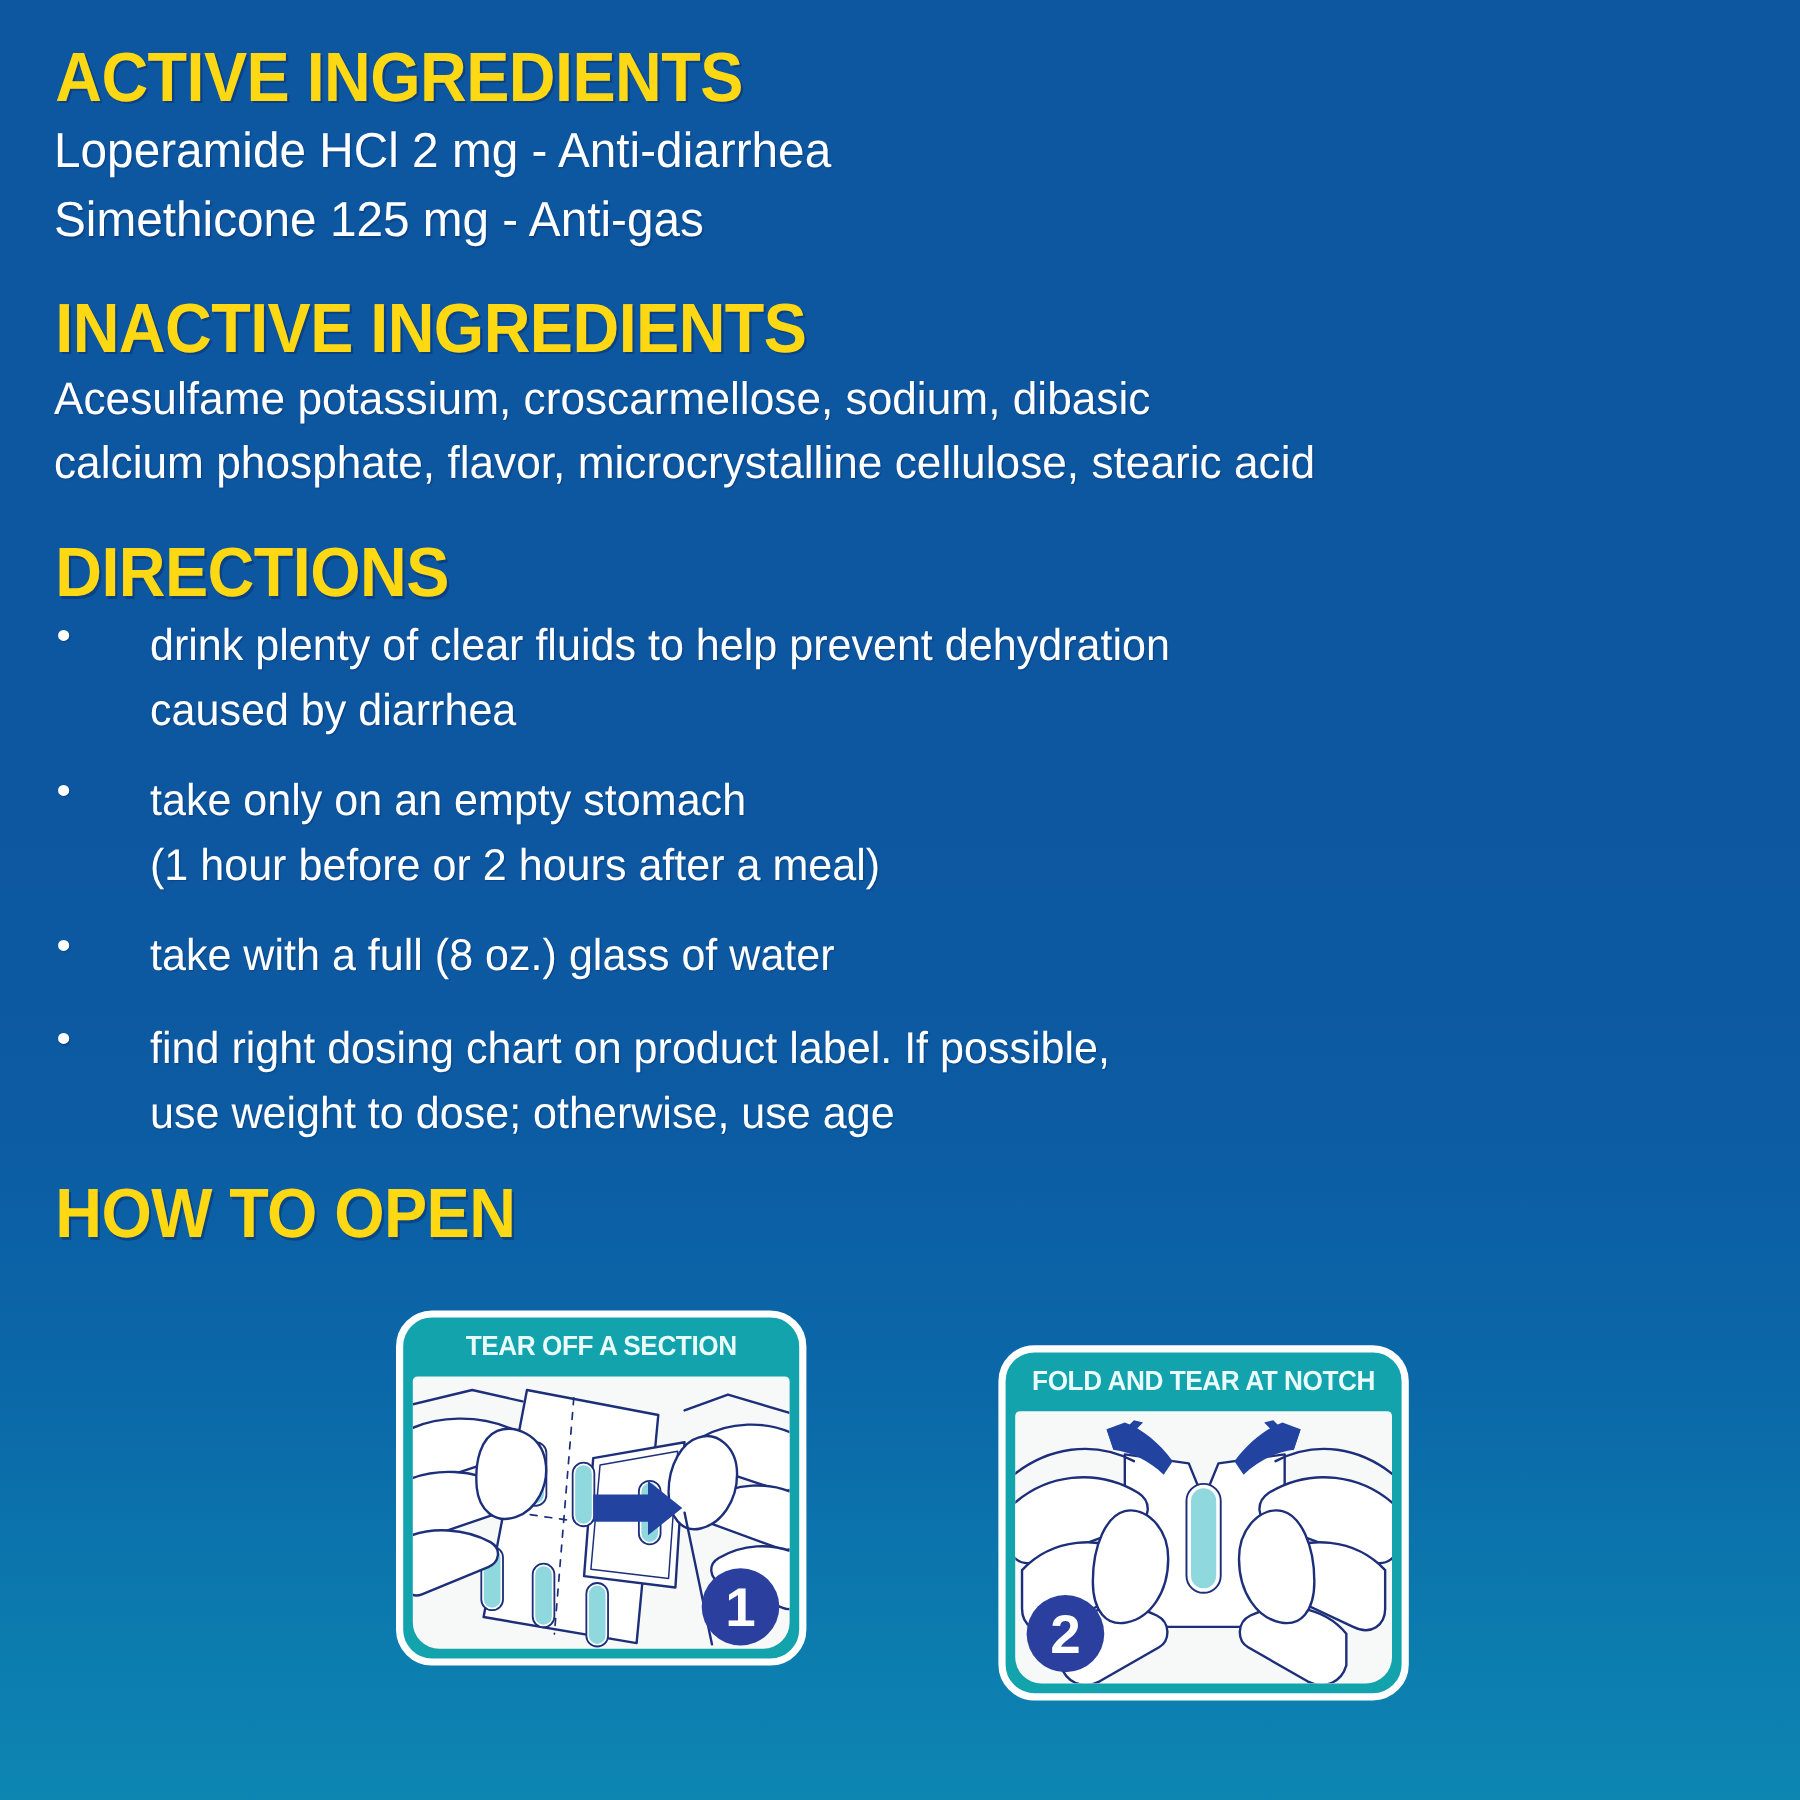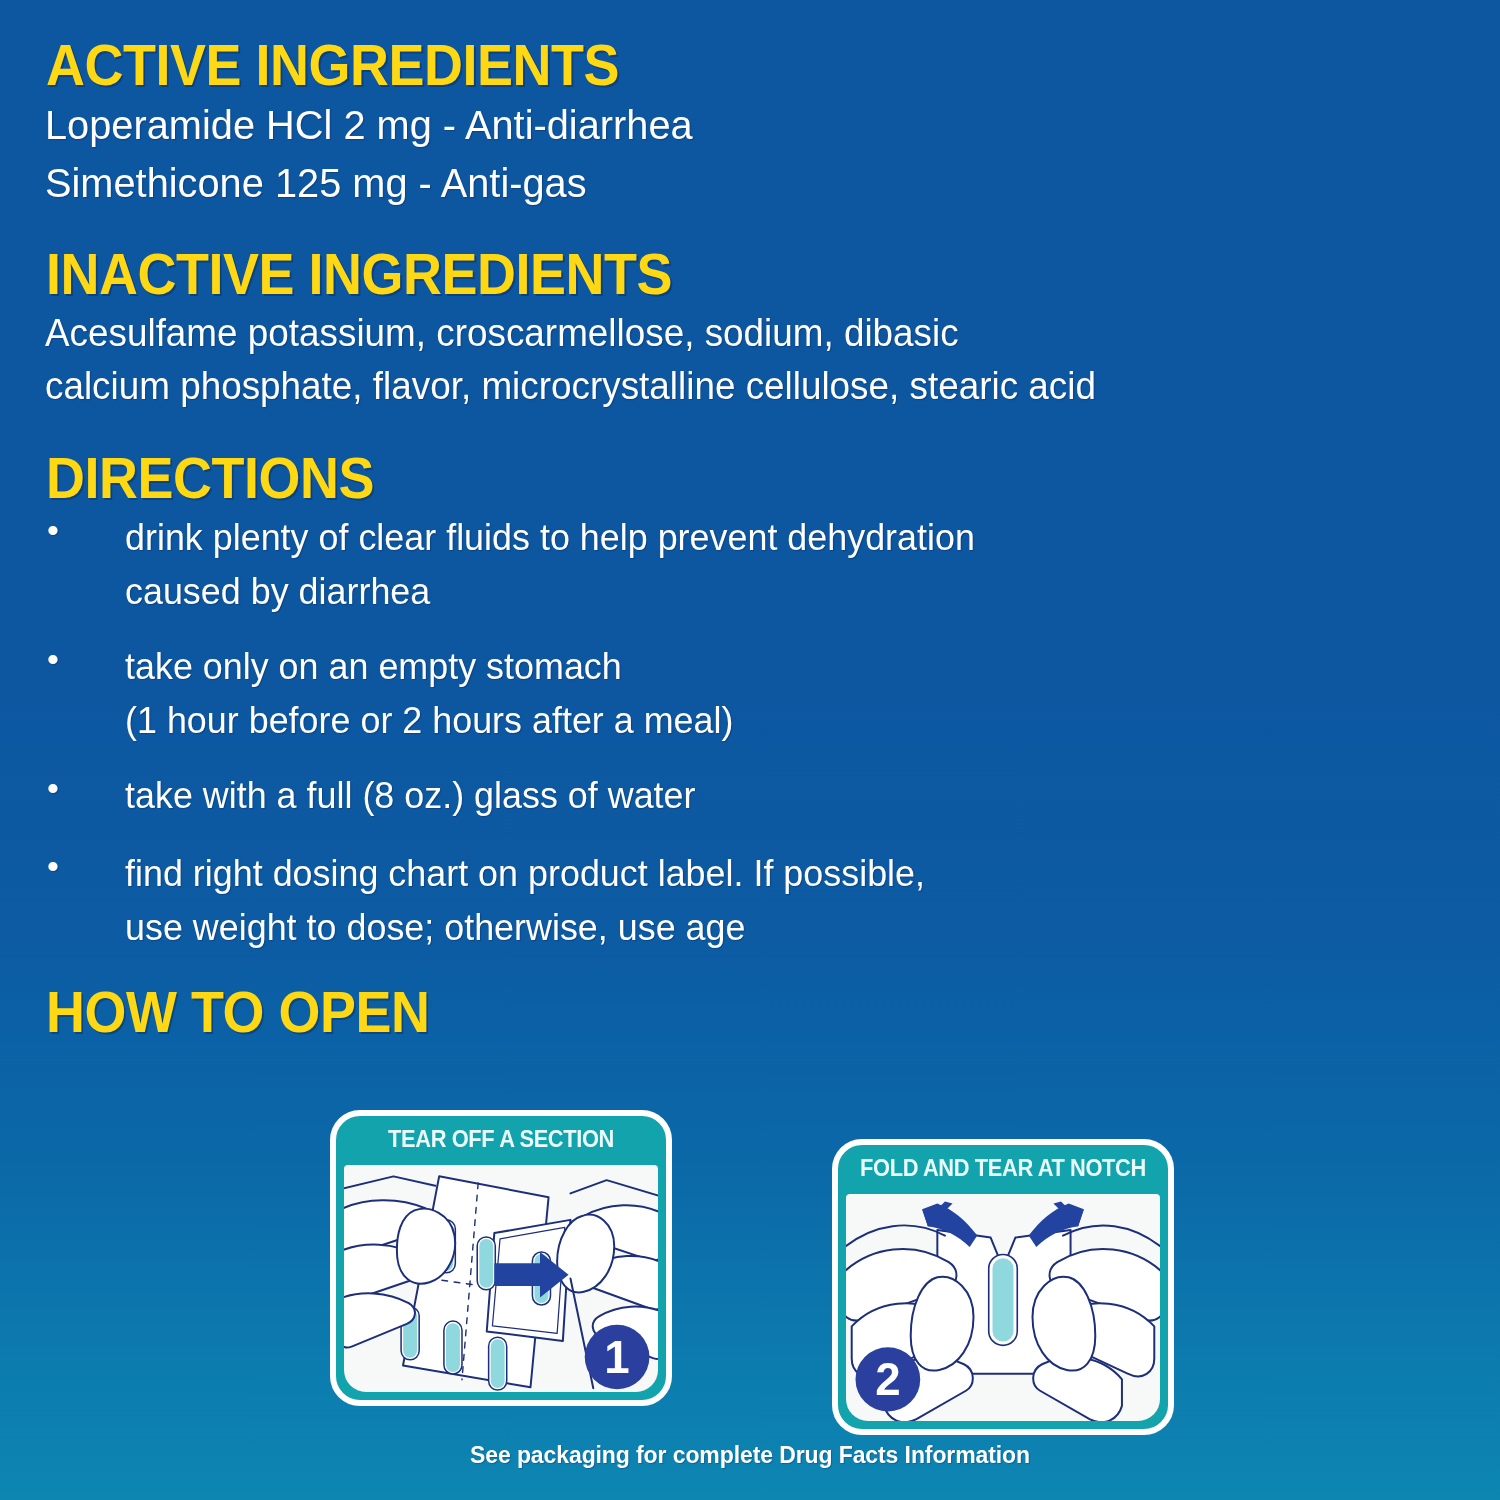--- a/index.html
+++ b/index.html
@@ -85,21 +85,20 @@
   
   .panel {
     position: absolute;
     width: 342px;
     height: 296px;
     border-radius: 30px;
     background: #12a3ad;
     border: 6px solid #ffffff;
     box-sizing: border-box;
     overflow: hidden;
-    margin-top: 18px;
   }
   .panel-title {
     height: 47px;
     line-height: 47px;
     text-align: center;
     color: #e9fbfb;
     font-family: "Liberation Sans", sans-serif;
     font-weight: 700;
     font-size: 23px;
     letter-spacing: -0.4px;
@@ -268,15 +267,14 @@
         </g>
 
         <g>
           <circle cx="44" cy="196" r="34" fill="#2a3f9e"></circle>
           <text x="44" y="213" text-anchor="middle" font-family="Liberation Sans, sans-serif" font-size="48" font-weight="700" fill="#ffffff">2</text>
         </g>
       </svg>
     </div>
   </div>
 
-  <div class="footer" style="top: 1442px;">See packaging for complete Drug Facts Information</div>
 
 </div>
 
 </body></html>

